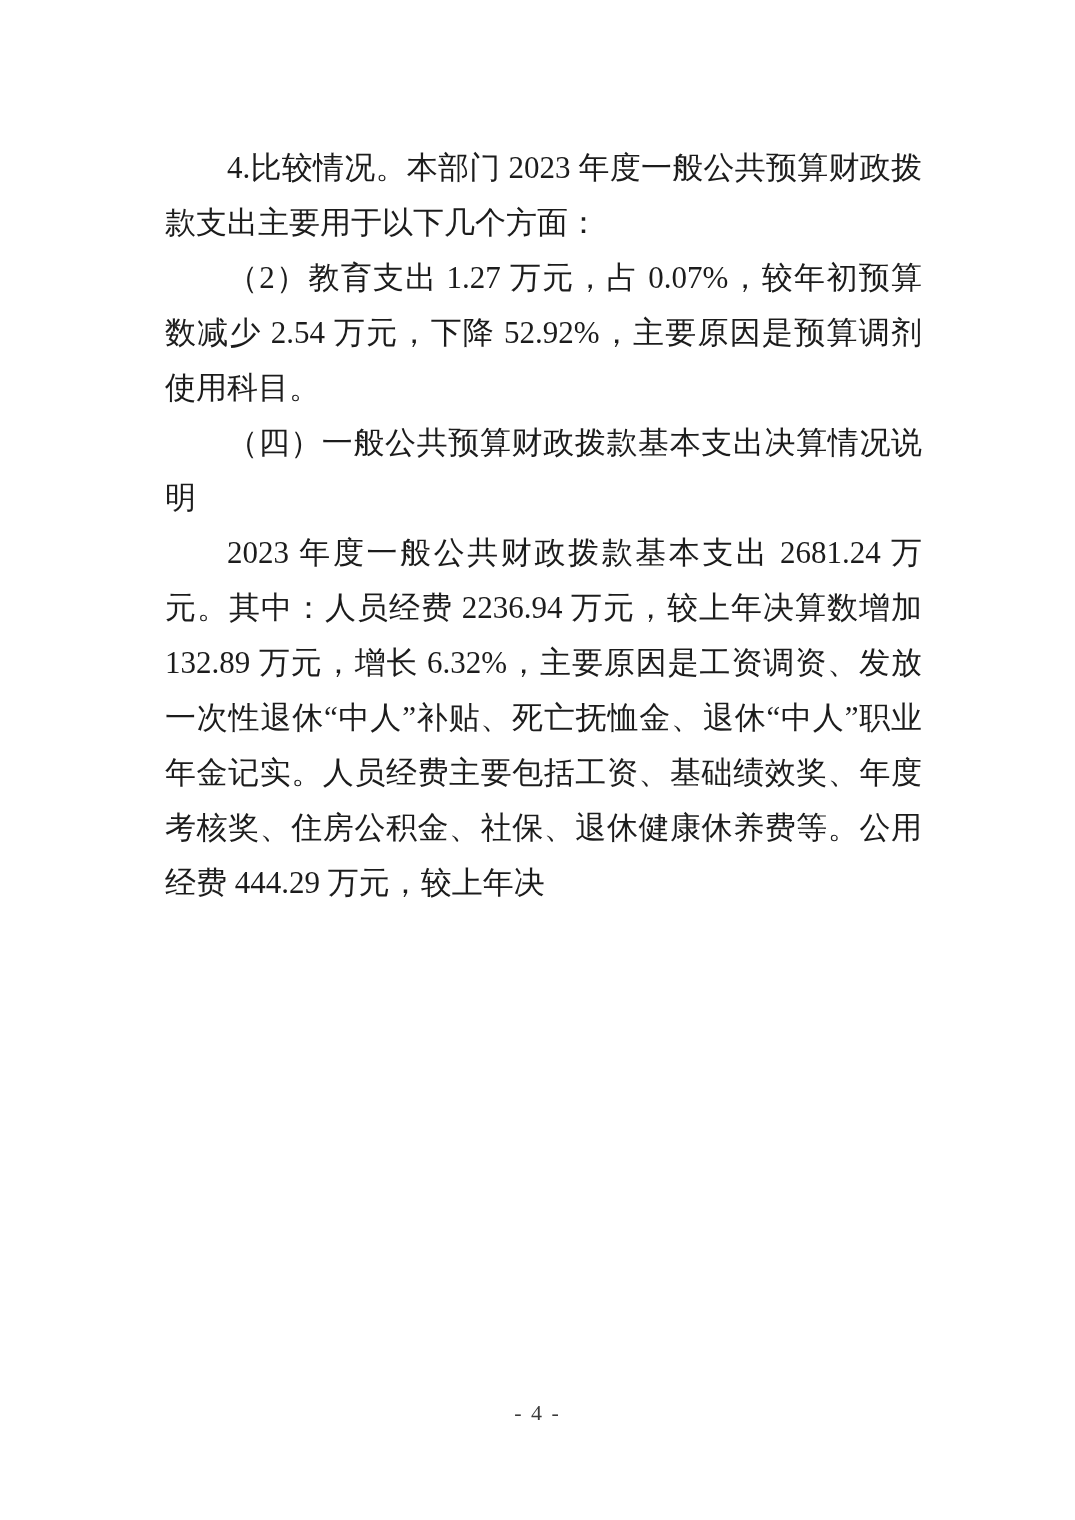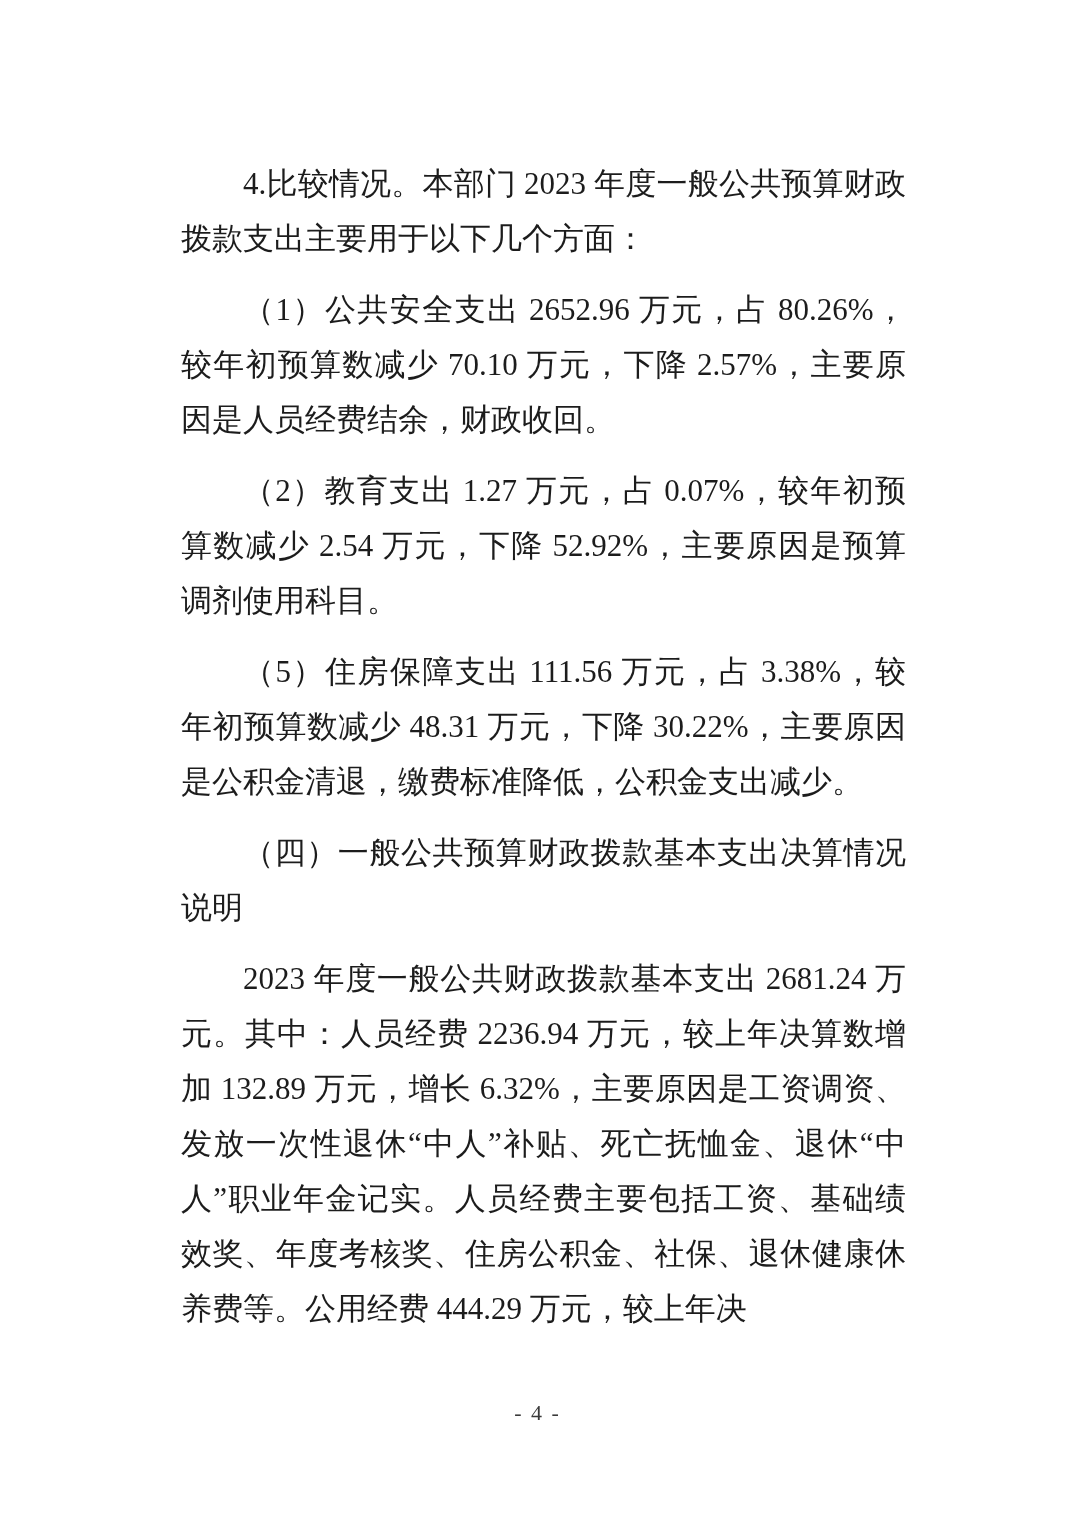--- a/index.html
+++ b/index.html
@@ -15,21 +15,21 @@
     overflow: hidden;
     font-family: "Liberation Serif", serif;
   }
   .content {
     position: absolute;
     left: 165px;
     top: 140px;
     width: 757px;
   }
   p.para {
-    margin: 16px;
+    margin: 0;
     font-size: 31px;
     line-height: 55px;
     color: #1c1c1c;
     text-align: justify;
     text-indent: 2em;
     word-break: break-all;
   }
   p.para.bold {
     font-weight: normal;
   }
@@ -44,20 +44,18 @@
     color: #3a3a3a;
     letter-spacing: 2px;
   }
 </style>
 </head>
 <body>
 
 <div class="page">
   <div class="content">
       <p class="para">4.比较情况。本部门 2023 年度一般公共预算财政拨款支出主要用于以下几个方面：</p>
-      <p class="para">（1）公共安全支出 2652.96 万元，占 80.26%，较年初预算数减少 70.10 万元，下降 2.57%，主要原因是人员经费结余，财政收回。</p>
       <p class="para">（2）教育支出 1.27 万元，占 0.07%，较年初预算数减少 2.54 万元，下降 52.92%，主要原因是预算调剂使用科目。</p>
-      <p class="para">（5）住房保障支出 111.56 万元，占 3.38%，较年初预算数减少 48.31 万元，下降 30.22%，主要原因是公积金清退，缴费标准降低，公积金支出减少。</p>
       <p class="para bold">（四）一般公共预算财政拨款基本支出决算情况说明</p>
       <p class="para">2023 年度一般公共财政拨款基本支出 2681.24 万元。其中：人员经费 2236.94 万元，较上年决算数增加 132.89 万元，增长 6.32%，主要原因是工资调资、发放一次性退休“中人”补贴、死亡抚恤金、退休“中人”职业年金记实。人员经费主要包括工资、基础绩效奖、年度考核奖、住房公积金、社保、退休健康休养费等。公用经费 444.29 万元，较上年决</p>
     </div>
   <div class="footer">- 4 -</div>
 </div>
 
 </body></html>

